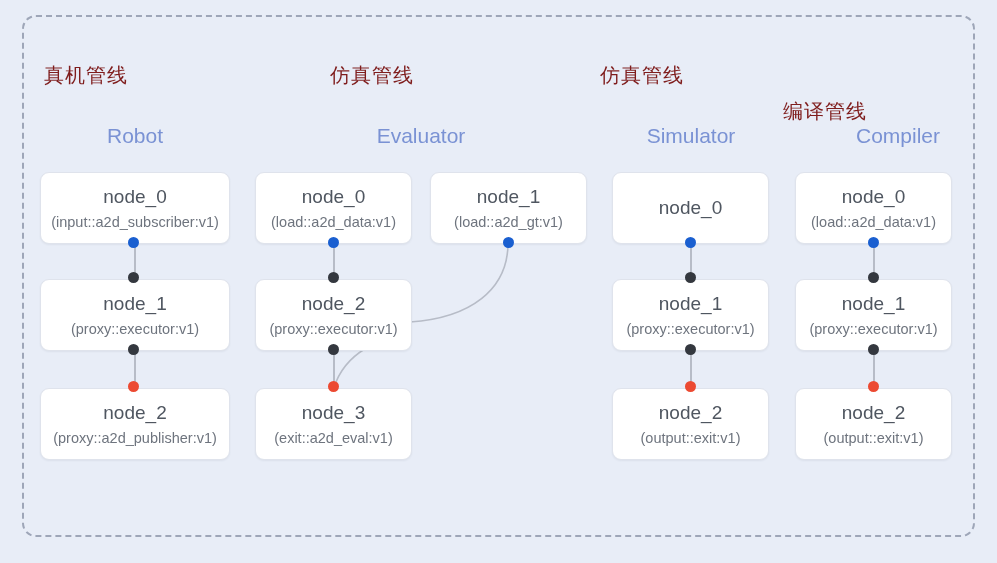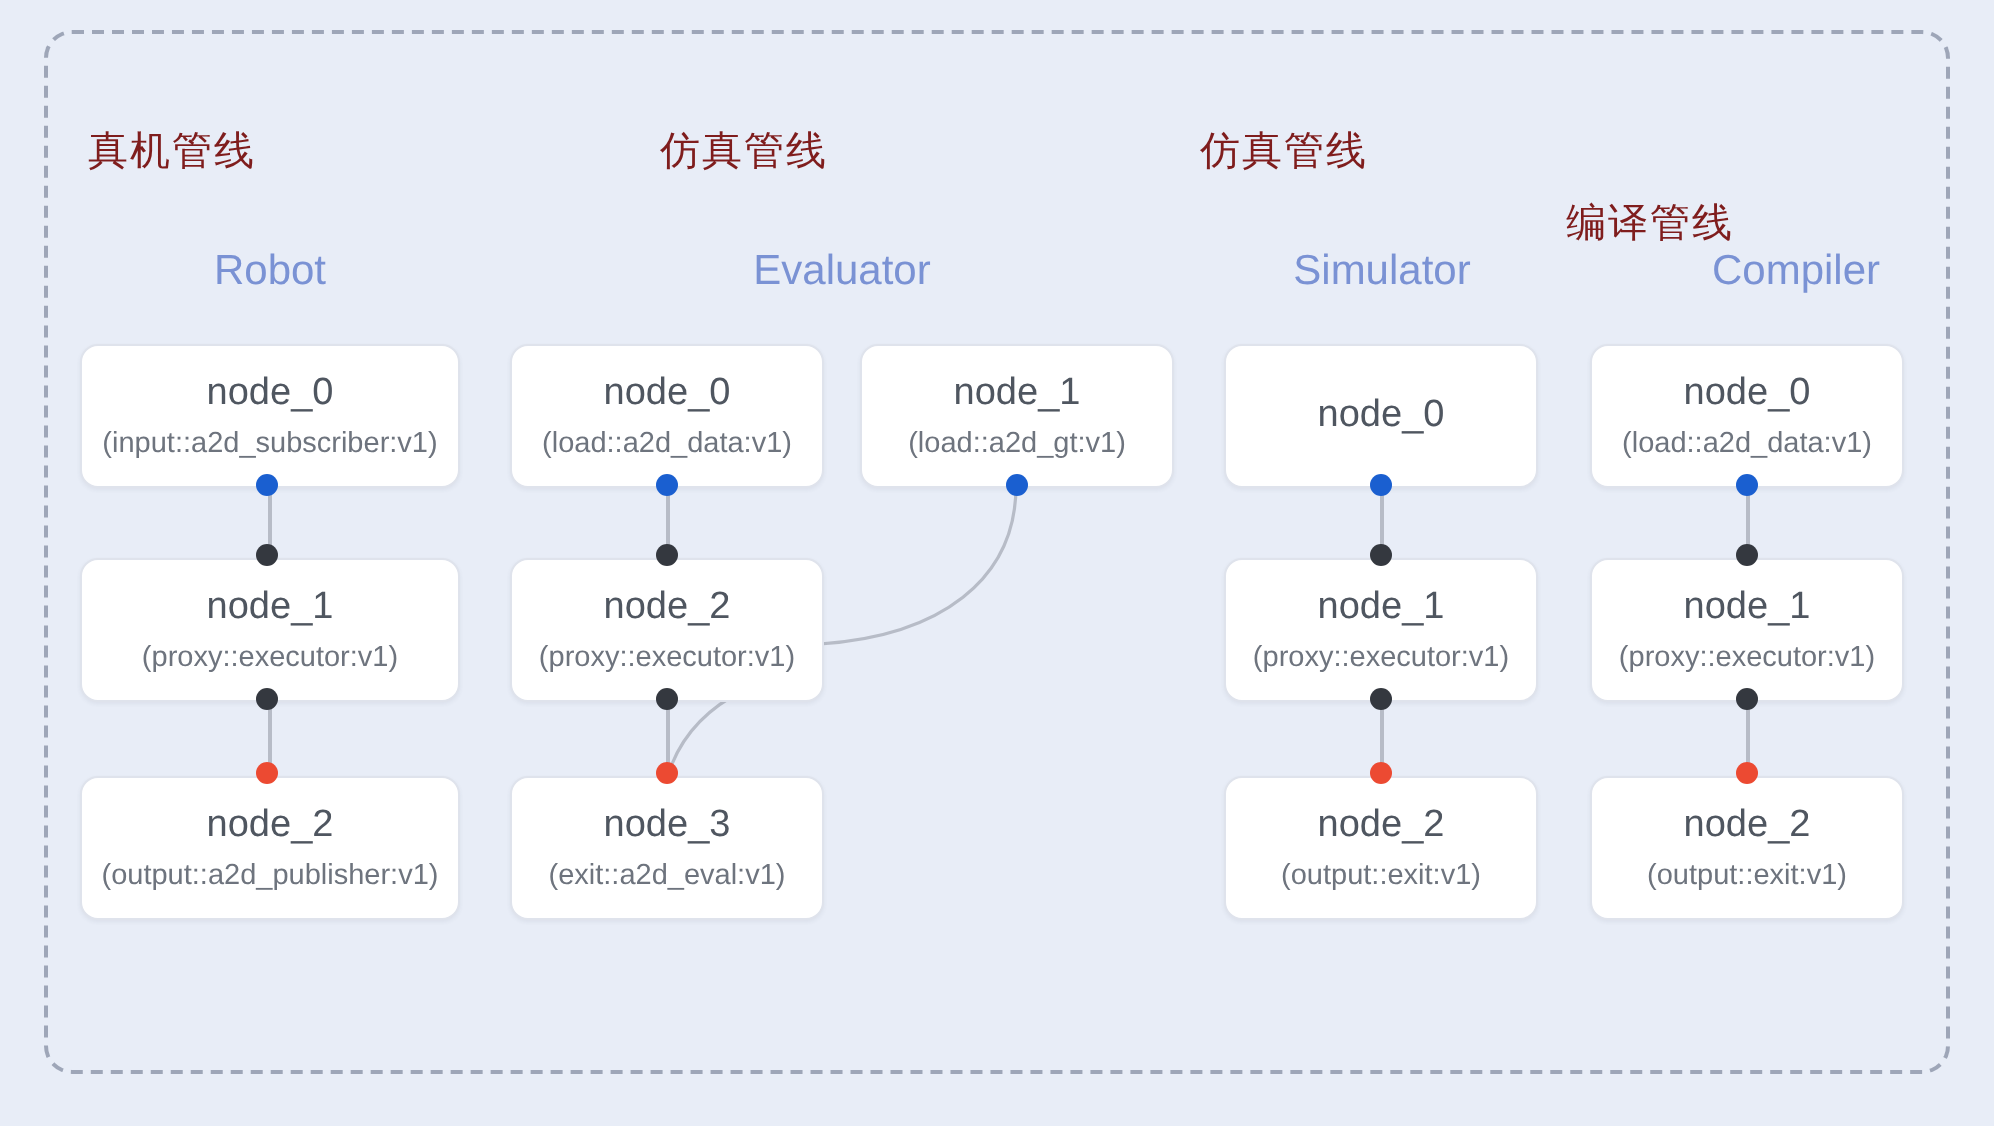--- a/index.html
+++ b/index.html
@@ -126,21 +126,21 @@
 
   <div class="node" style="left:40px; top:279px; width:190px; height:72px;">
     <div class="node-name">node_1</div>
     <div class="node-sub">(proxy::executor:v1)</div>
   </div>
   <div class="dot dot-black" style="left:128px; top:272px; width:11px; height:11px;"></div>
   <div class="dot dot-black" style="left:128px; top:344px; width:11px; height:11px;"></div>
 
   <div class="node" style="left:40px; top:388px; width:190px; height:72px;">
     <div class="node-name">node_2</div>
-    <div class="node-sub">(output::a2d_publisher:v1)</div>
+    <div class="node-sub">(proxy::a2d_publisher:v1)</div>
   </div>
   <div class="dot dot-red" style="left:128px; top:381px; width:11px; height:11px;"></div>
 
   <div class="vline" style="left:333px; top:243px; height:35px;"></div>
   <div class="vline" style="left:333px; top:350px; height:35px;"></div>
 
   <div class="node" style="left:255px; top:172px; width:157px; height:72px;">
     <div class="node-name">node_0</div>
     <div class="node-sub">(load::a2d_data:v1)</div>
   </div>

